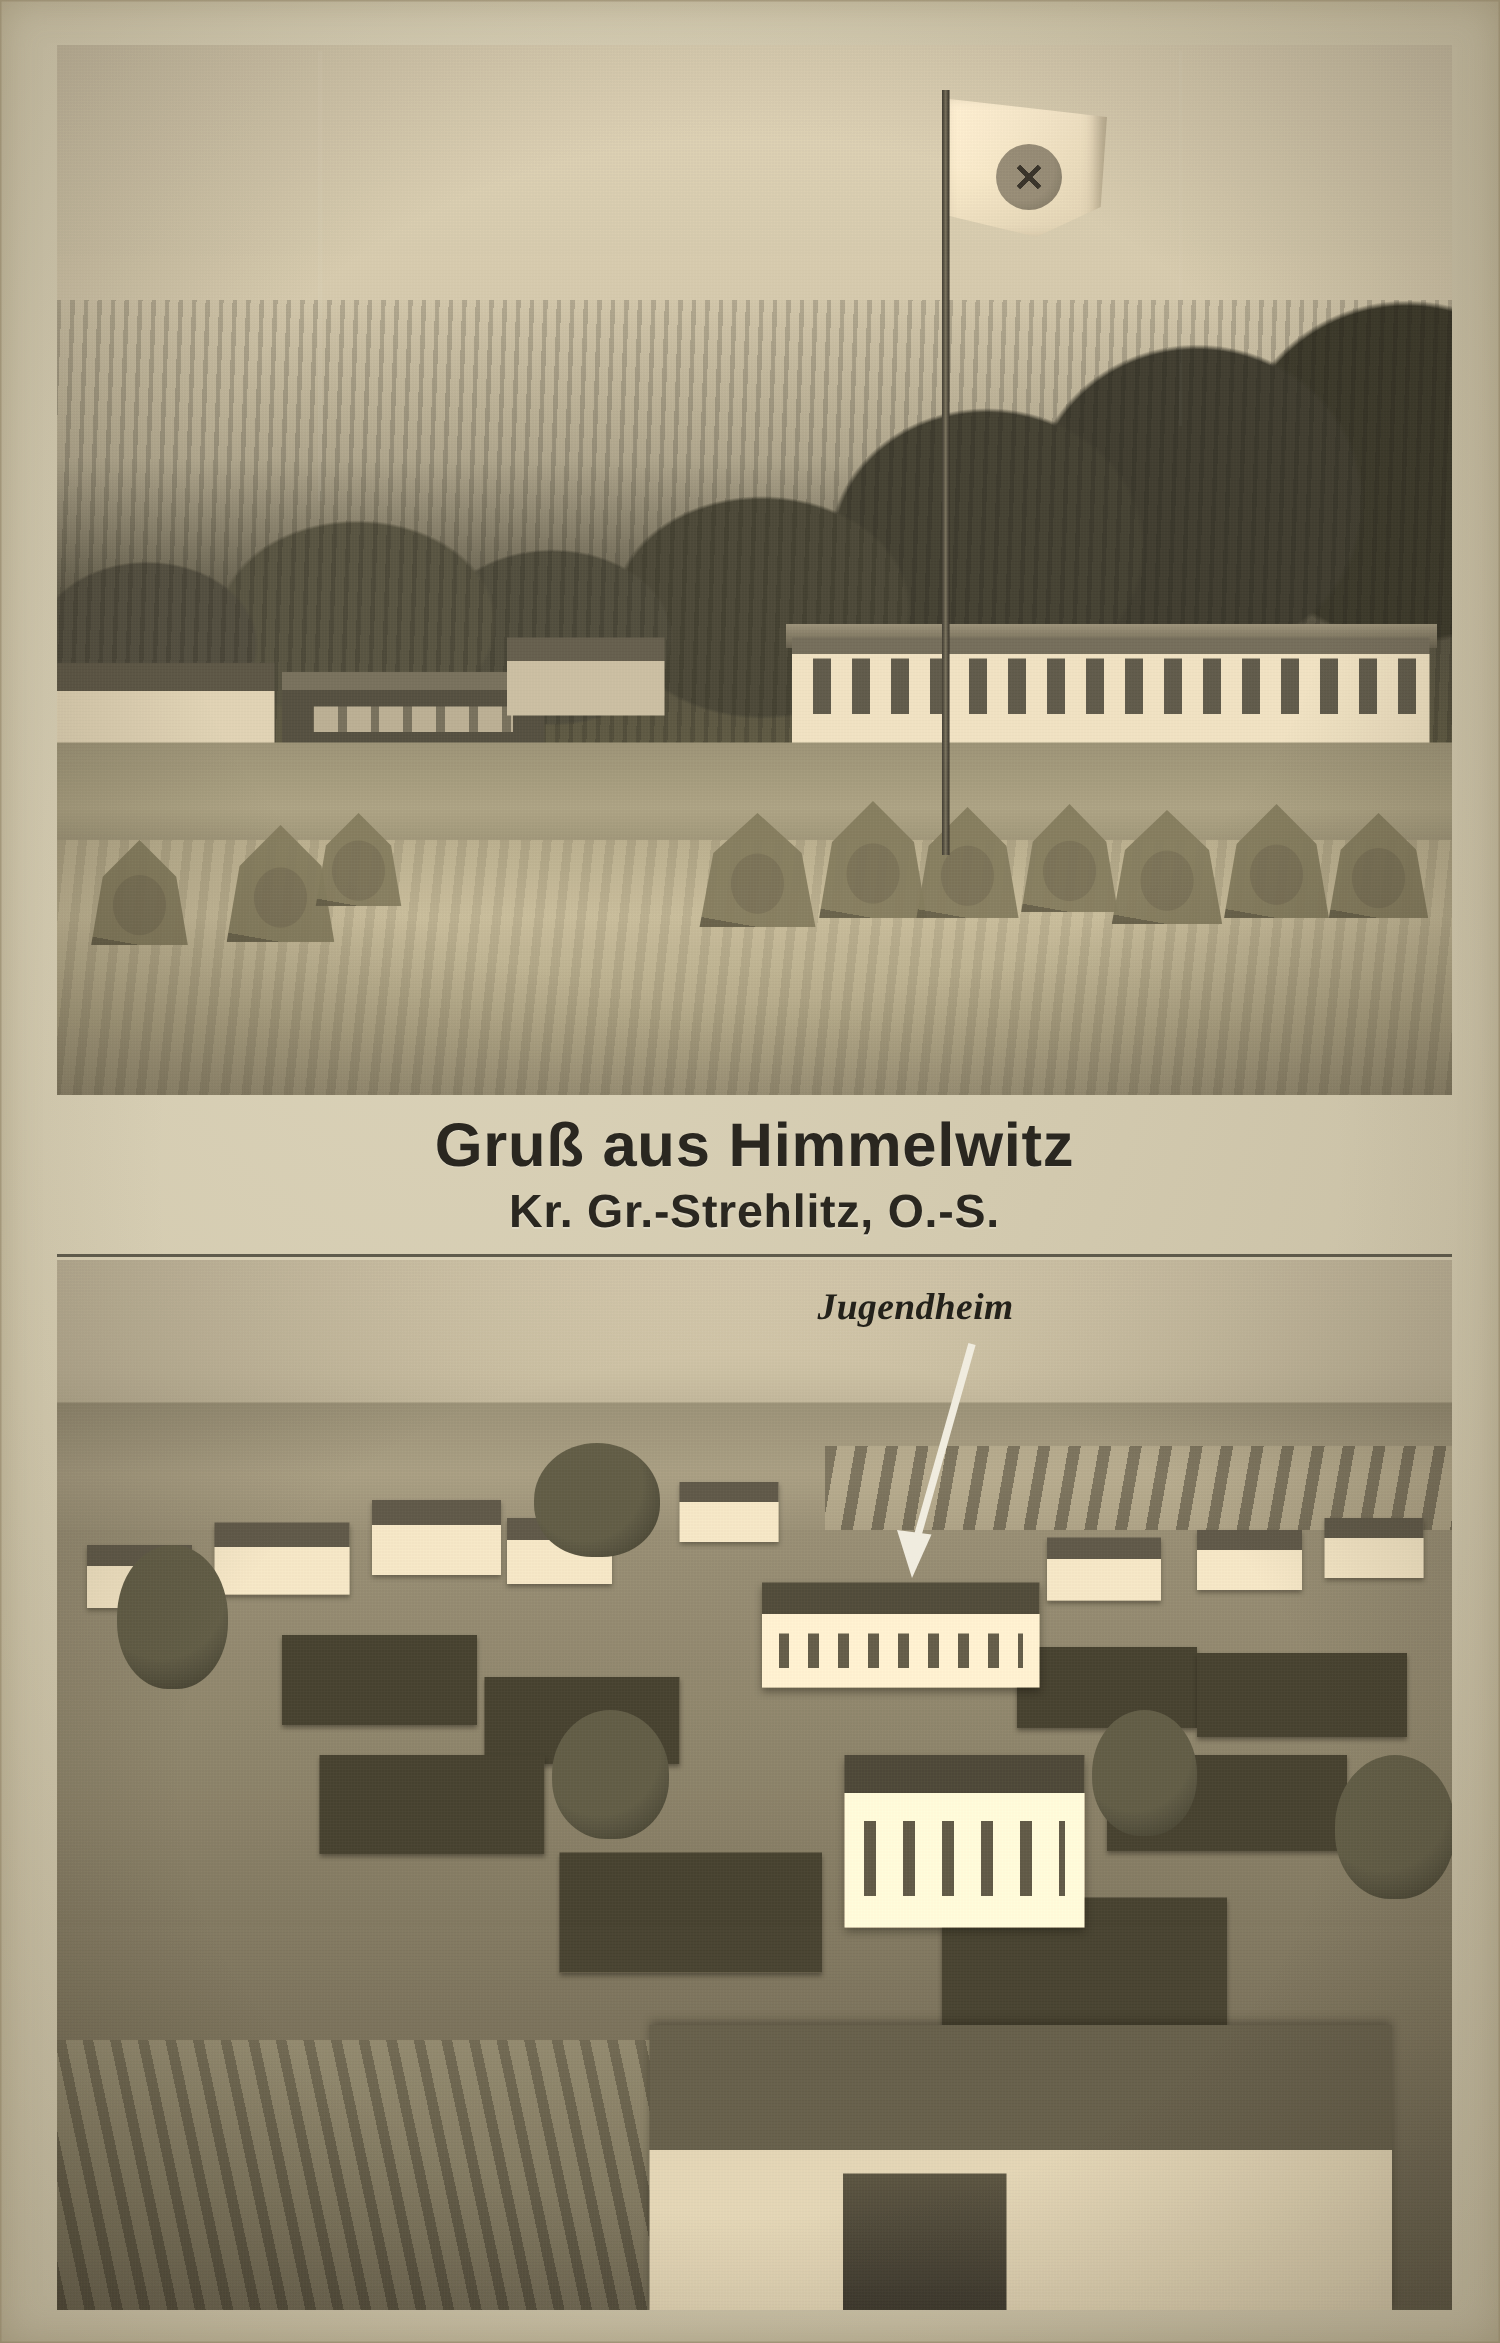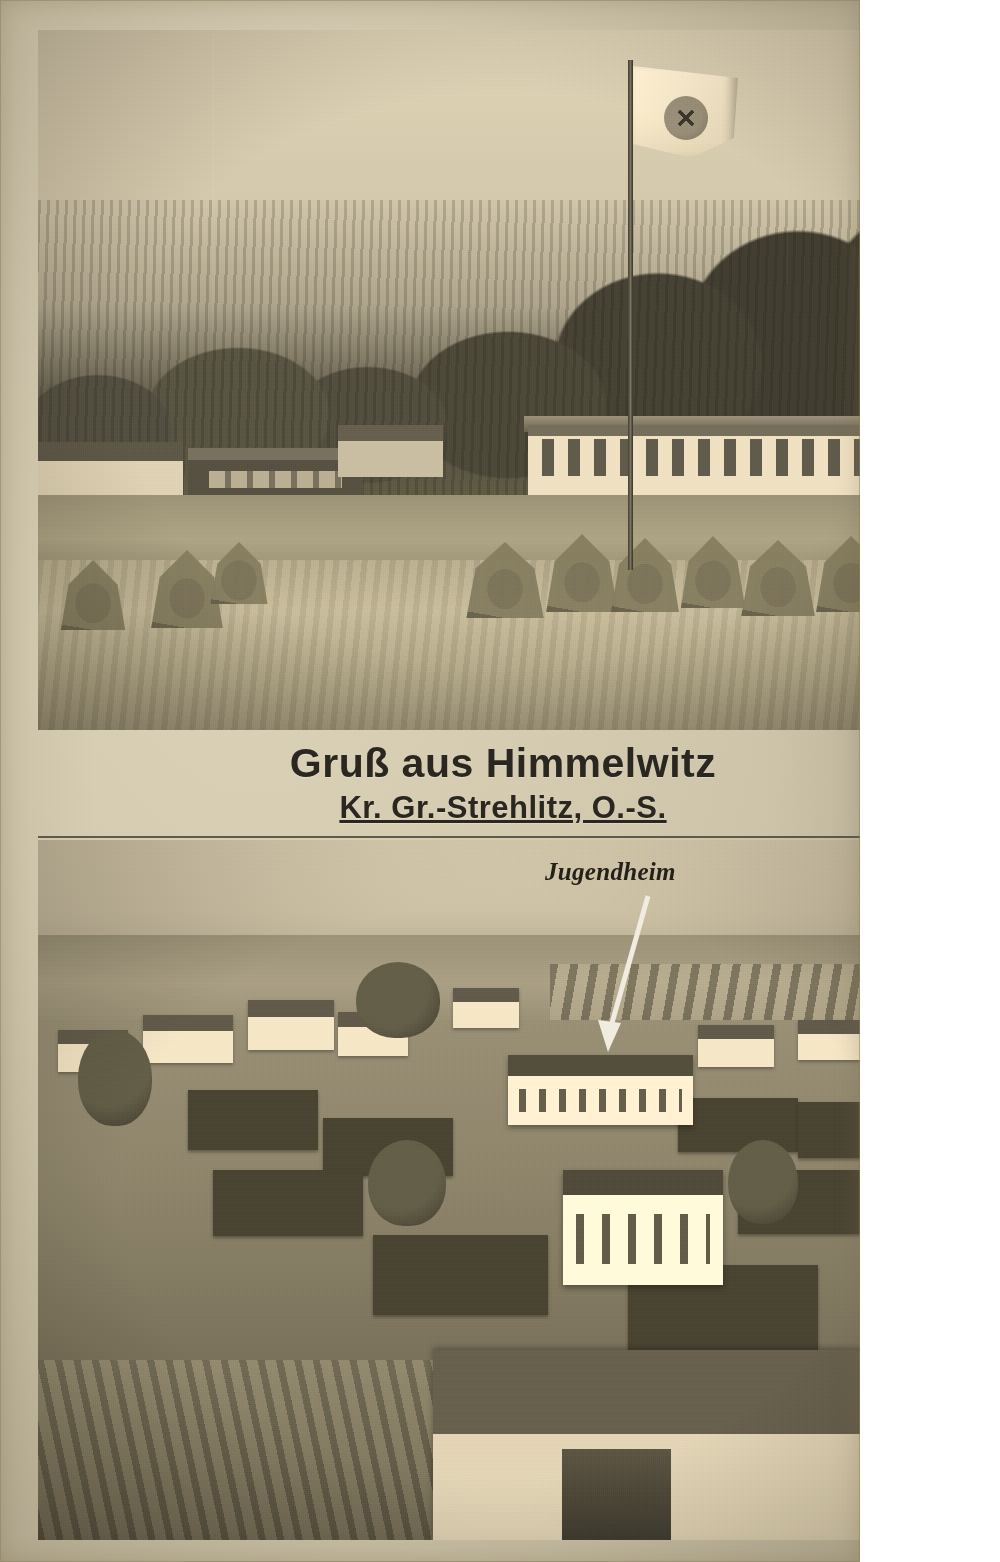--- a/index.html
+++ b/index.html
@@ -5,21 +5,21 @@
   html, body {
     margin: 0;
     padding: 0;
     background: #ffffff;
   }
   body {
     font-family: "Liberation Sans", sans-serif;
   }
   .postcard {
     position: relative;
-    width: 860px;
+    width: 1000px;
     height: 1562px;
     overflow: hidden;
     background: #cfc7ae;
   }
   
   .paper {
     position: absolute;
     inset: 0;
     background:
       radial-gradient(ellipse at 30% 20%, #ded6bd 0%, #d3caaf 45%, #c3baa0 100%);
@@ -253,21 +253,20 @@
     line-height: 1.15;
     margin-top: 4px;
     text-shadow: 0 1px 0 rgba(255,255,255,.25);
   }
   .caption-line2 {
     font-size: 31px;
     font-weight: bold;
     letter-spacing: .5px;
     line-height: 1.35;
     text-shadow: 0 1px 0 rgba(255,255,255,.25);
-    text-decoration: underline;
   }
   .divider {
     position: absolute;
     left: 38px;
     top: 836px;
     width: 930px;
     height: 2px;
     background: #4a463a;
     opacity: .85;
   }

